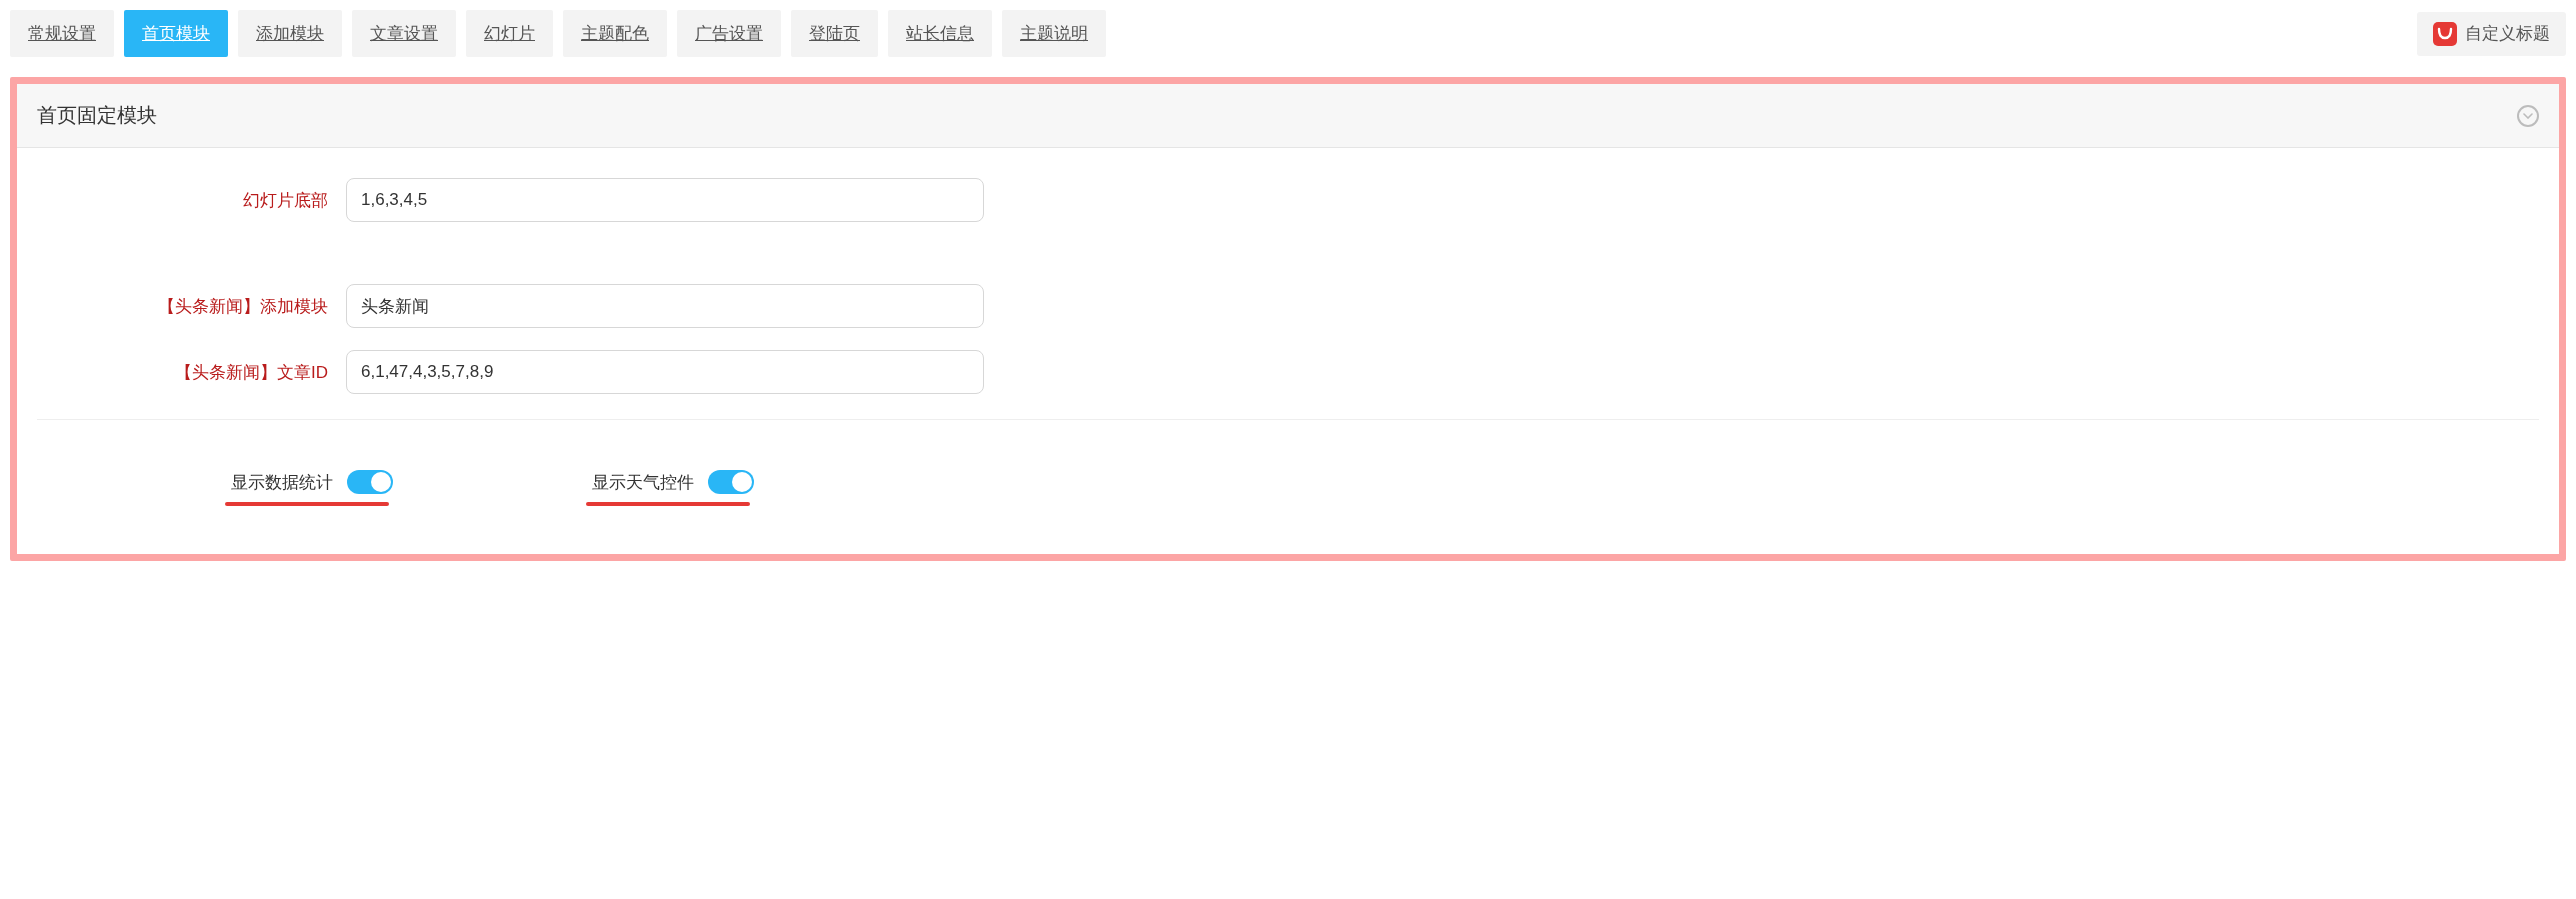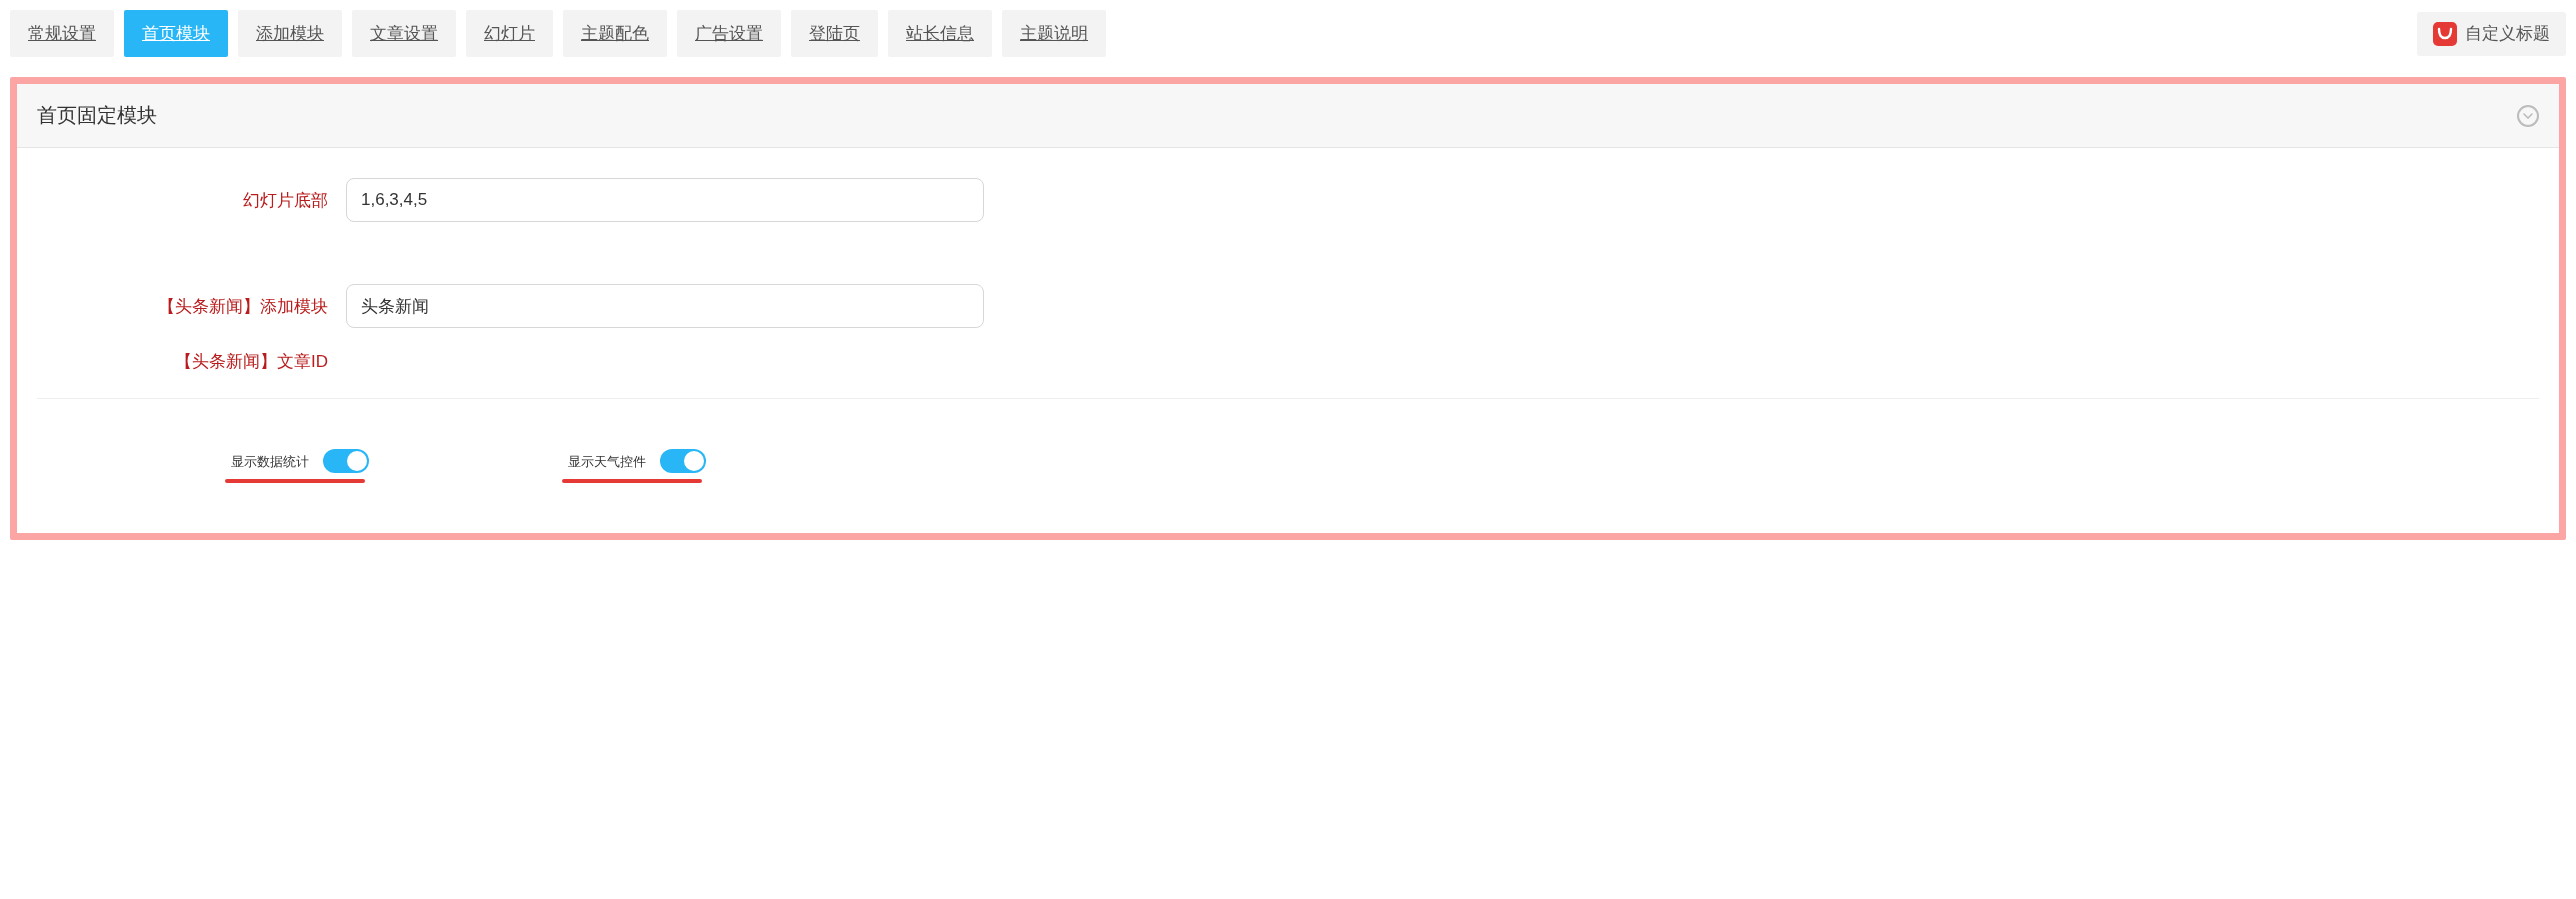--- a/index.html
+++ b/index.html
@@ -121,21 +121,21 @@
       align-items: center;
     }
     .toggle-group {
       display: flex;
       align-items: center;
       gap: 14px;
     }
     .toggle-group.first { margin-left: 194px; }
     .toggle-group.second { margin-left: 199px; }
     .toggle-label {
-      font-size: 13px;
+      font-size: 17px;
       color: #333;
     }
     .toggle {
       width: 46px;
       height: 24px;
       background: #29b6f6;
       border-radius: 12px;
       position: relative;
       cursor: pointer;
     }
@@ -207,20 +207,21 @@
 
     <div class="gap"></div>
 
     <div class="form-row">
       <label class="form-label">【头条新闻】添加模块</label>
       <input class="form-input" type="text" value="头条新闻" style="">
     </div>
 
     <div class="form-row">
       <label class="form-label">【头条新闻】文章ID</label>
+      <input class="form-input" type="text" value="6,1,47,4,3,5,7,8,9" style="">
     </div>
 
     <hr class="divider">
 
     <div class="toggle-row">
       <div class="toggle-group first">
         <span class="toggle-label-wrap">
           <span class="toggle-label">显示数据统计</span>
           <span class="underline-red"></span>
         </span>

